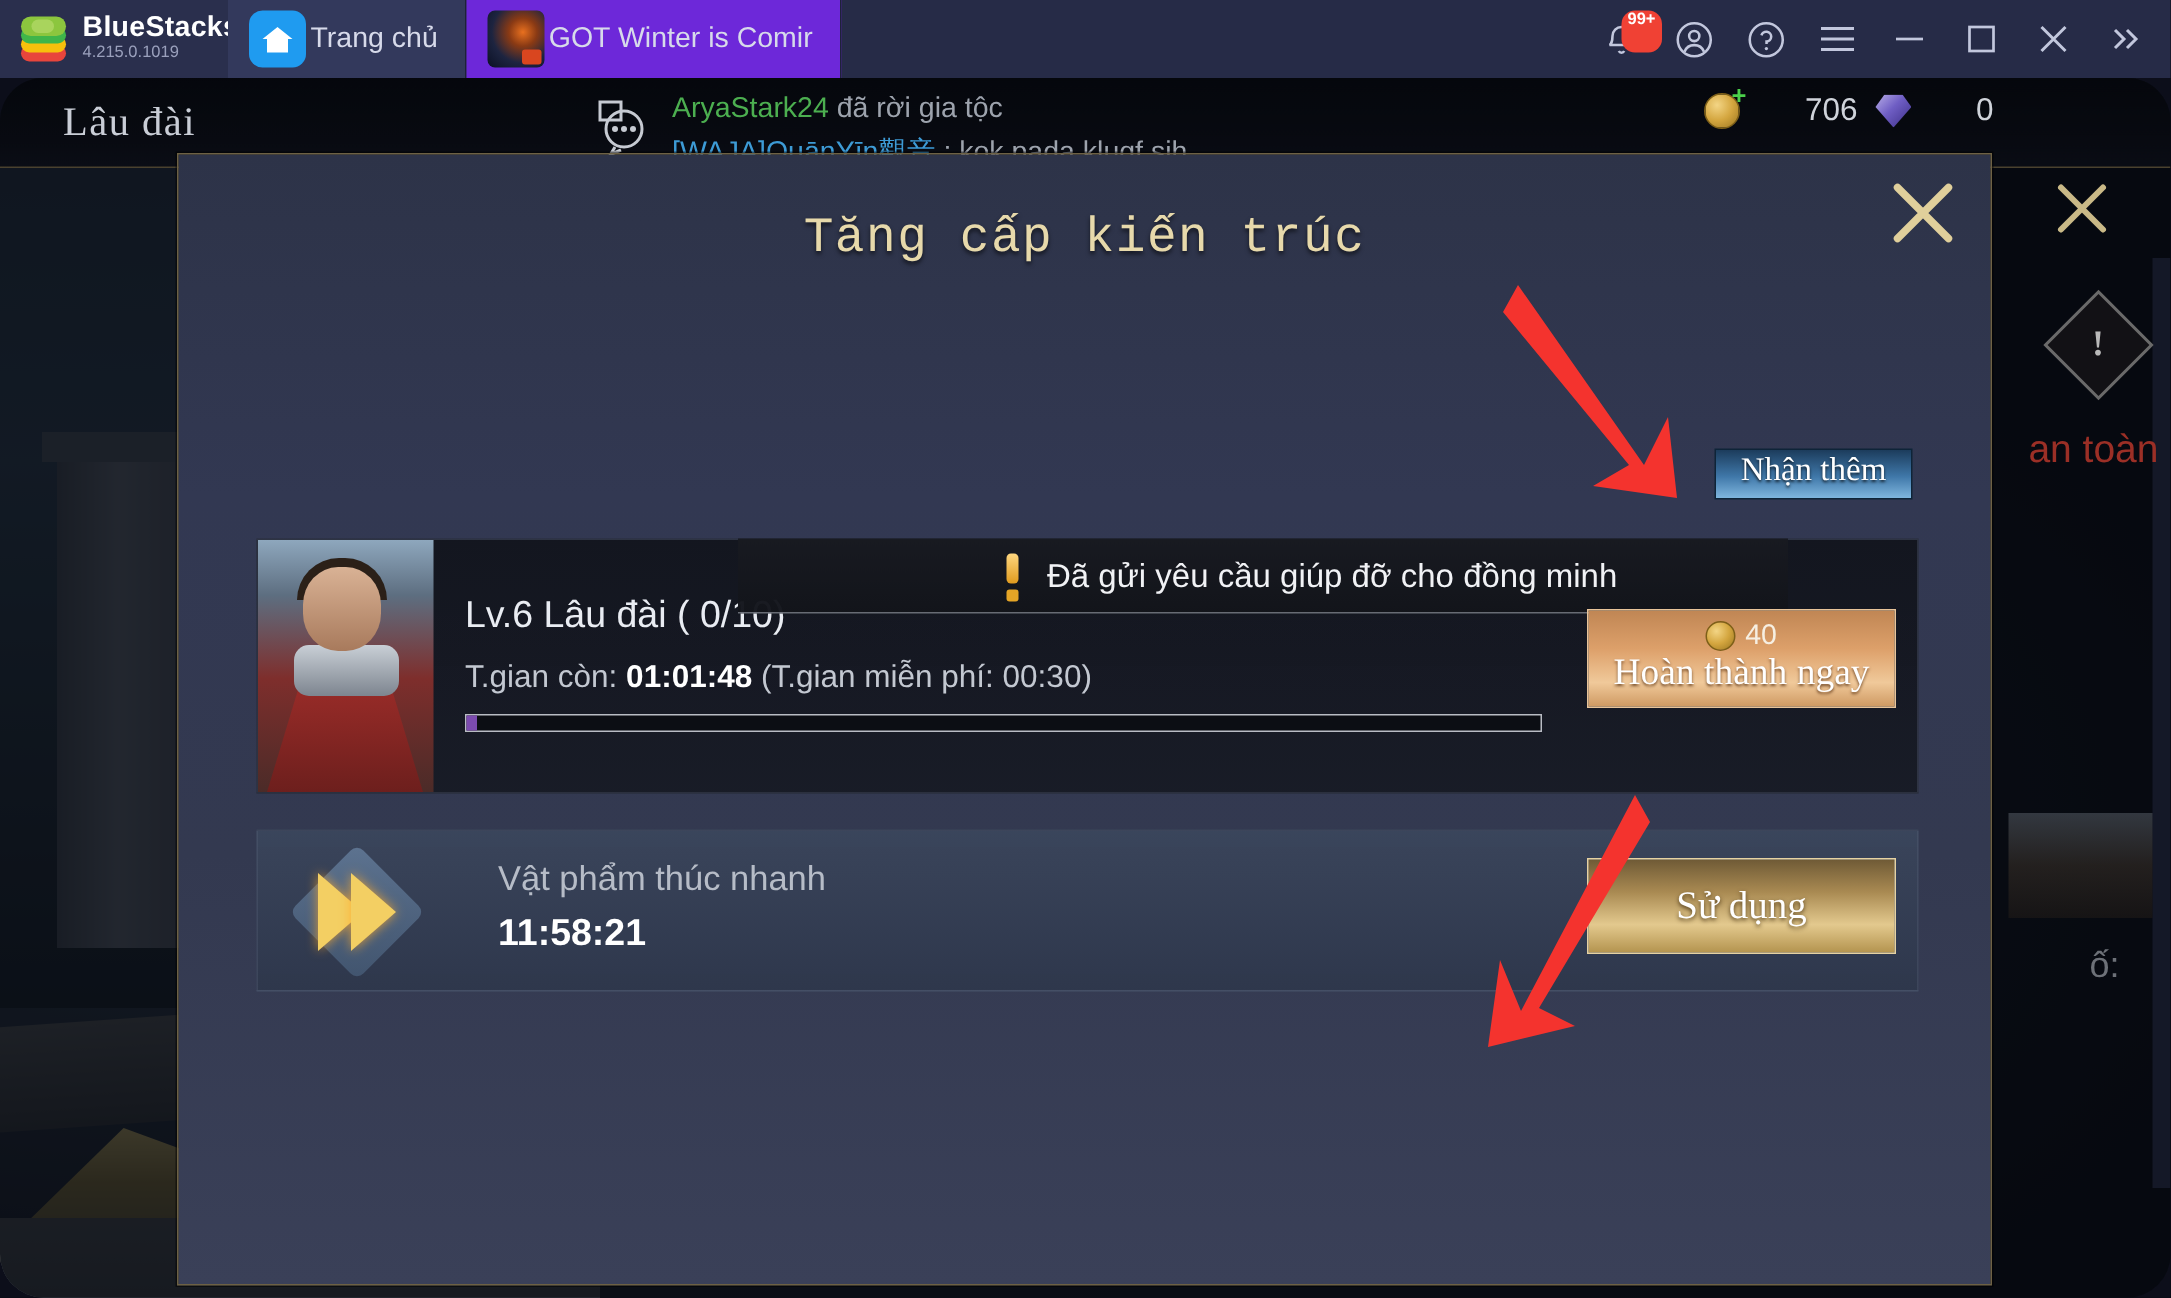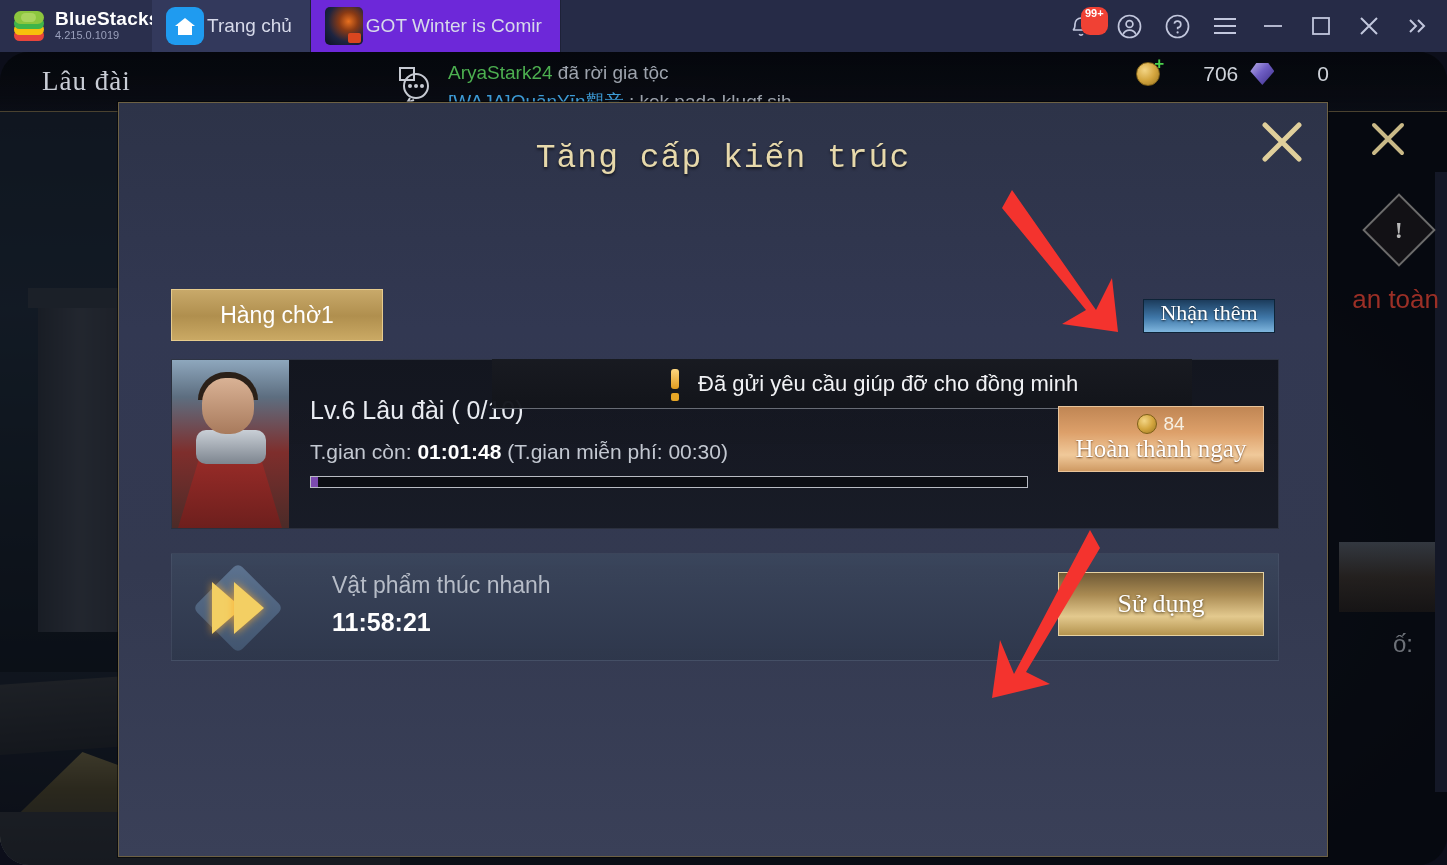--- a/index.html
+++ b/index.html
@@ -478,23 +478,20 @@
       <div class="dlg-title">Tăng cấp kiến trúc</div>
       <div class="dlg-close">
         <svg width="50" height="50" viewBox="0 0 50 50" stroke="#e0cf9b" stroke-width="5" stroke-linecap="round">
           <path d="M8 8l34 34M42 8L8 42"></path>
         </svg>
       </div>
     </div>
 
     <div class="dlg-body">
 
-      <div class="tab-pill">
-        <span>Hàng chờ1</span>
-      </div>
 
       <div class="get-more">
         <span>Nhận thêm</span>
       </div>
 
       <div class="row row-queue">
         <div class="portrait">
           <div class="cloak"></div>
           <div class="armor"></div>
           <div class="hair"></div>
@@ -515,21 +512,21 @@
           </div>
 
         <div class="toast">
           <div class="toast-excl"></div>
           <span class="toast-text">Đã gửi yêu cầu giúp đỡ cho đồng minh</span>
         </div>
 
         <div class="btn-finish">
           <span class="cost">
             <i class="coin"></i>
-            <span>84</span>
+            <span>40</span>
           </span>
           <span class="lbl">Hoàn thành ngay</span>
         </div>
       </div>
 
       <div class="row row-item">
         <div class="item-icon">
           <div class="item-diamond"></div>
           <div class="ff">
               <i></i>

